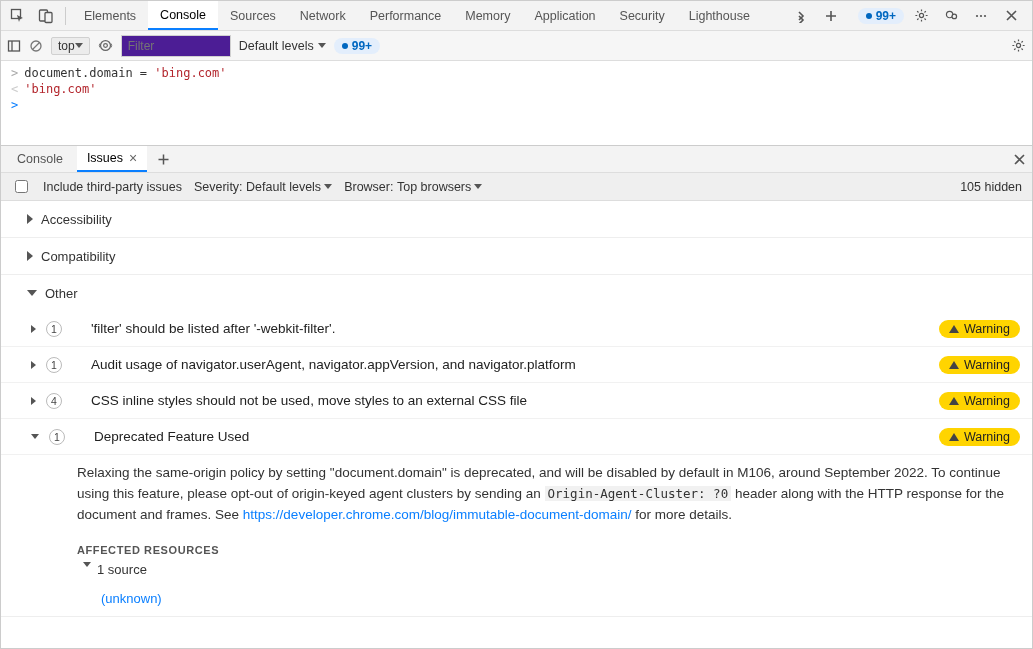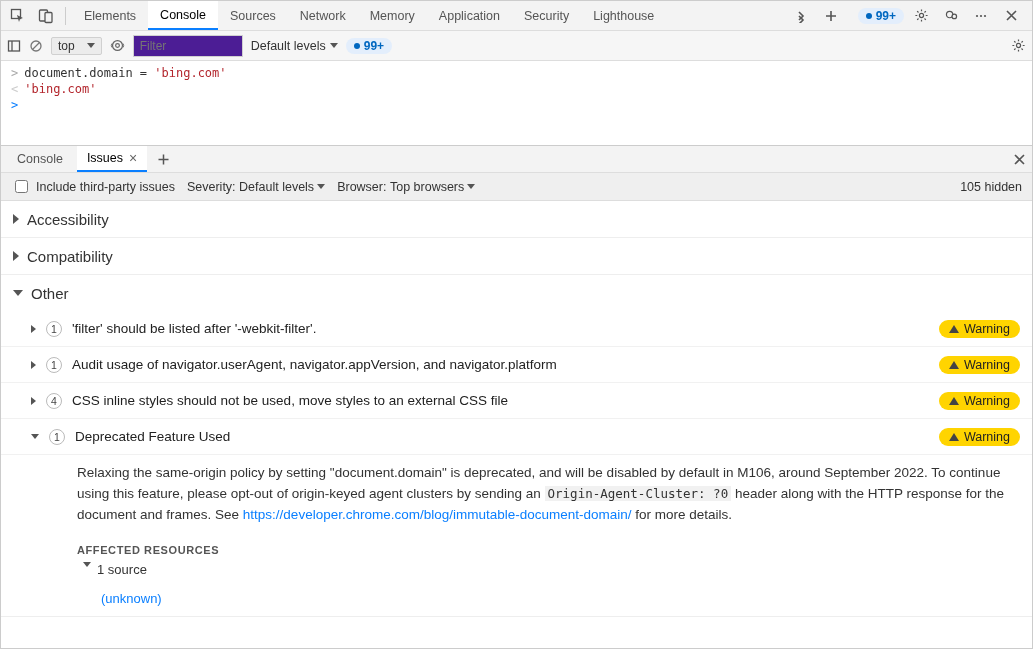--- a/index.html
+++ b/index.html
@@ -30,53 +30,53 @@
     display:flex;align-items:center;justify-content:center;
     color:#555;cursor:pointer;border-radius:2px;
   }
   .tabs-main{display:flex;gap:0;flex:1;align-items:stretch;height:100%;}
   .tab{padding:0 12px;display:flex;align-items:center;color:#555;cursor:pointer;font-size:12.5px;}
   .tab.active{color:#000;border-bottom:2px solid #0a7fff;background:#fff;}
   .toolbar-right{display:flex;align-items:center;gap:4px;padding-right:4px;}
   .chip{display:inline-flex;align-items:center;gap:4px;background:#e3eefc;color:#0067c0;border-radius:10px;padding:1px 8px;font-size:12px;font-weight:600;}
   .chip .dot{width:6px;height:6px;border-radius:50%;background:#0067c0;}
   .console-toolbar{display:flex;align-items:center;height:30px;border-bottom:1px solid #ddd;background:#f6f6f6;padding:0 6px;gap:8px;}
-  .ctx-select{display:inline-flex;align-items:center;gap:12px;background:#ececec;border:1px solid #d0d0d0;border-radius:2px;padding:1px 6px;font-size:12px;cursor:pointer;}
+  .ctx-select{display:inline-flex;align-items:center;gap:0;background:#ececec;border:1px solid #d0d0d0;border-radius:2px;padding:1px 6px;font-size:12px;cursor:pointer;}
   .filter-input{flex:0 0 110px;}
   .filter-input input{width:110px;border:1px solid #d0d0d0;padding:3px 6px;font-size:12px;background:#4c1d95;color:#888;}
   .levels{display:inline-flex;align-items:center;gap:4px;font-size:12.5px;cursor:pointer;color:#333;}
   .console-body{background:#fff;font-family:Consolas,Menlo,monospace;font-size:12px;padding:4px 0;}
   .cline{display:flex;align-items:center;padding:1px 10px;gap:6px;}
   .cline .ar{color:#aaa;}
   .cline.out .ar{color:#ccc;}
   .code-eq{color:#333;}
   .code-prop{color:#333;}
   .code-str{color:#b3262d;}
   .flexgap{height:28px;}
   .drawer-tabs{display:flex;align-items:center;height:28px;border-top:1px solid #ccc;border-bottom:1px solid #ddd;background:#f3f3f3;padding:0 6px;gap:4px;}
   .dtab{padding:0 10px;height:100%;display:flex;align-items:center;gap:6px;color:#555;cursor:pointer;font-size:12.5px;}
   .dtab.active{color:#000;border-bottom:2px solid #0a7fff;background:#fff;}
   .dtab .close{color:#666;font-size:14px;line-height:1;}
   .plus{width:24px;display:flex;align-items:center;justify-content:center;color:#555;cursor:pointer;}
   .drawer-right{margin-left:auto;display:flex;align-items:center;gap:6px;}
   .issues-filterbar{display:flex;align-items:center;height:28px;border-bottom:1px solid #ddd;background:#efefef;padding:0 10px;gap:12px;font-size:12.5px;color:#333;}
-  .issues-filterbar label{display:inline-flex;align-items:center;gap:5px;}
+  .issues-filterbar label{display:inline-flex;align-items:center;gap:12px;}
   .issues-filterbar .spacer{flex:1;}
   .dd{display:inline-flex;align-items:center;gap:3px;cursor:pointer;}
   .issues-list{flex:1;overflow:auto;background:#fff;}
   .section{border-bottom:1px solid #eee;}
-  .section-head{display:flex;align-items:center;height:36px;padding:0 12px;gap:8px;cursor:pointer;font-size:15px;}
+  .section-head{display:flex;align-items:center;height:36px;padding:0 26px;gap:8px;cursor:pointer;font-size:13px;}
   .caret{width:0;height:0;border-style:solid;display:inline-block;}
   .caret.right{border-width:5px 0 5px 6px;border-color:transparent transparent transparent #555;}
   .caret.down{border-width:6px 5px 0 5px;border-color:#555 transparent transparent transparent;}
   .caret.small.right{border-width:4px 0 4px 5px;border-color:transparent transparent transparent #555;}
   .caret.small.down{border-width:5px 4px 0 4px;border-color:#555 transparent transparent transparent;}
   .issue-row{display:flex;align-items:center;height:36px;padding:0 12px 0 30px;gap:10px;border-bottom:1px solid #f1f1f1;}
   .countbadge{min-width:16px;height:16px;border:1px solid #bbb;border-radius:8px;font-size:10.5px;display:flex;align-items:center;justify-content:center;padding:0 4px;color:#444;background:#fff;}
-  .issue-title{flex:1;color:#222;font-size:13.5px;}
+  .issue-title{flex:1;color:#222;font-size:13.5px;margin-left:19px;}
   .warn-badge{background:#ffd400;color:#222;border-radius:10px;padding:2px 10px;font-size:12.5px;display:inline-flex;align-items:center;gap:5px;}
   .warn-badge .wicon{width:0;height:0;border-left:5px solid transparent;border-right:5px solid transparent;border-bottom:8px solid #444;position:relative;}
   .detail{padding:8px 20px 14px 76px;color:#333;font-size:13.5px;line-height:1.55;}
   .detail code{background:#f1f1f1;padding:0 3px;font-family:Consolas,Menlo,monospace;font-size:12.5px;}
   .detail a{color:#0a7fff;text-decoration:none;}
   .affected{padding:4px 20px 10px 76px;}
   .affected-head{font-size:11px;letter-spacing:0.6px;color:#555;font-weight:600;text-transform:uppercase;margin-bottom:6px;}
   .srcrow{display:flex;align-items:flex-start;gap:6px;padding-left:6px;font-size:13px;color:#333;}
   .srclink{padding:4px 0 10px 100px;}
   .srclink span{color:#0a7fff;cursor:pointer;}
@@ -97,20 +97,21 @@
         <rect x="1.5" y="2" width="8" height="11" rx="1" fill="none" stroke="#555" stroke-width="1.3"></rect>
         <rect x="7" y="4.5" width="7" height="10" rx="1" fill="#f3f3f3" stroke="#555" stroke-width="1.3"></rect>
       </svg>
   </div>
   <div style="width:1px;height:18px;background:#ccc;margin:0 4px;"></div>
   <div class="tabs-main">
     <div class="tab">Elements</div>
     <div class="tab active">Console</div>
     <div class="tab">Sources</div>
     <div class="tab">Network</div>
+    <div class="tab">Performance</div>
     <div class="tab">Memory</div>
     <div class="tab">Application</div>
     <div class="tab">Security</div>
     <div class="tab">Lighthouse</div>
   </div>
   <div class="toolbar-right">
     <div class="iconbtn">
         <svg width="14" height="14" viewBox="0 0 14 14">
           <path d="M3 5 L7 9 L11 5" fill="none" stroke="#555" stroke-width="1.6" transform="rotate(-90 7 7)"></path>
           <path d="M3 5 L7 9 L11 5" fill="none" stroke="#555" stroke-width="1.6" transform="rotate(-90 7 7) translate(-4 0)"></path>

